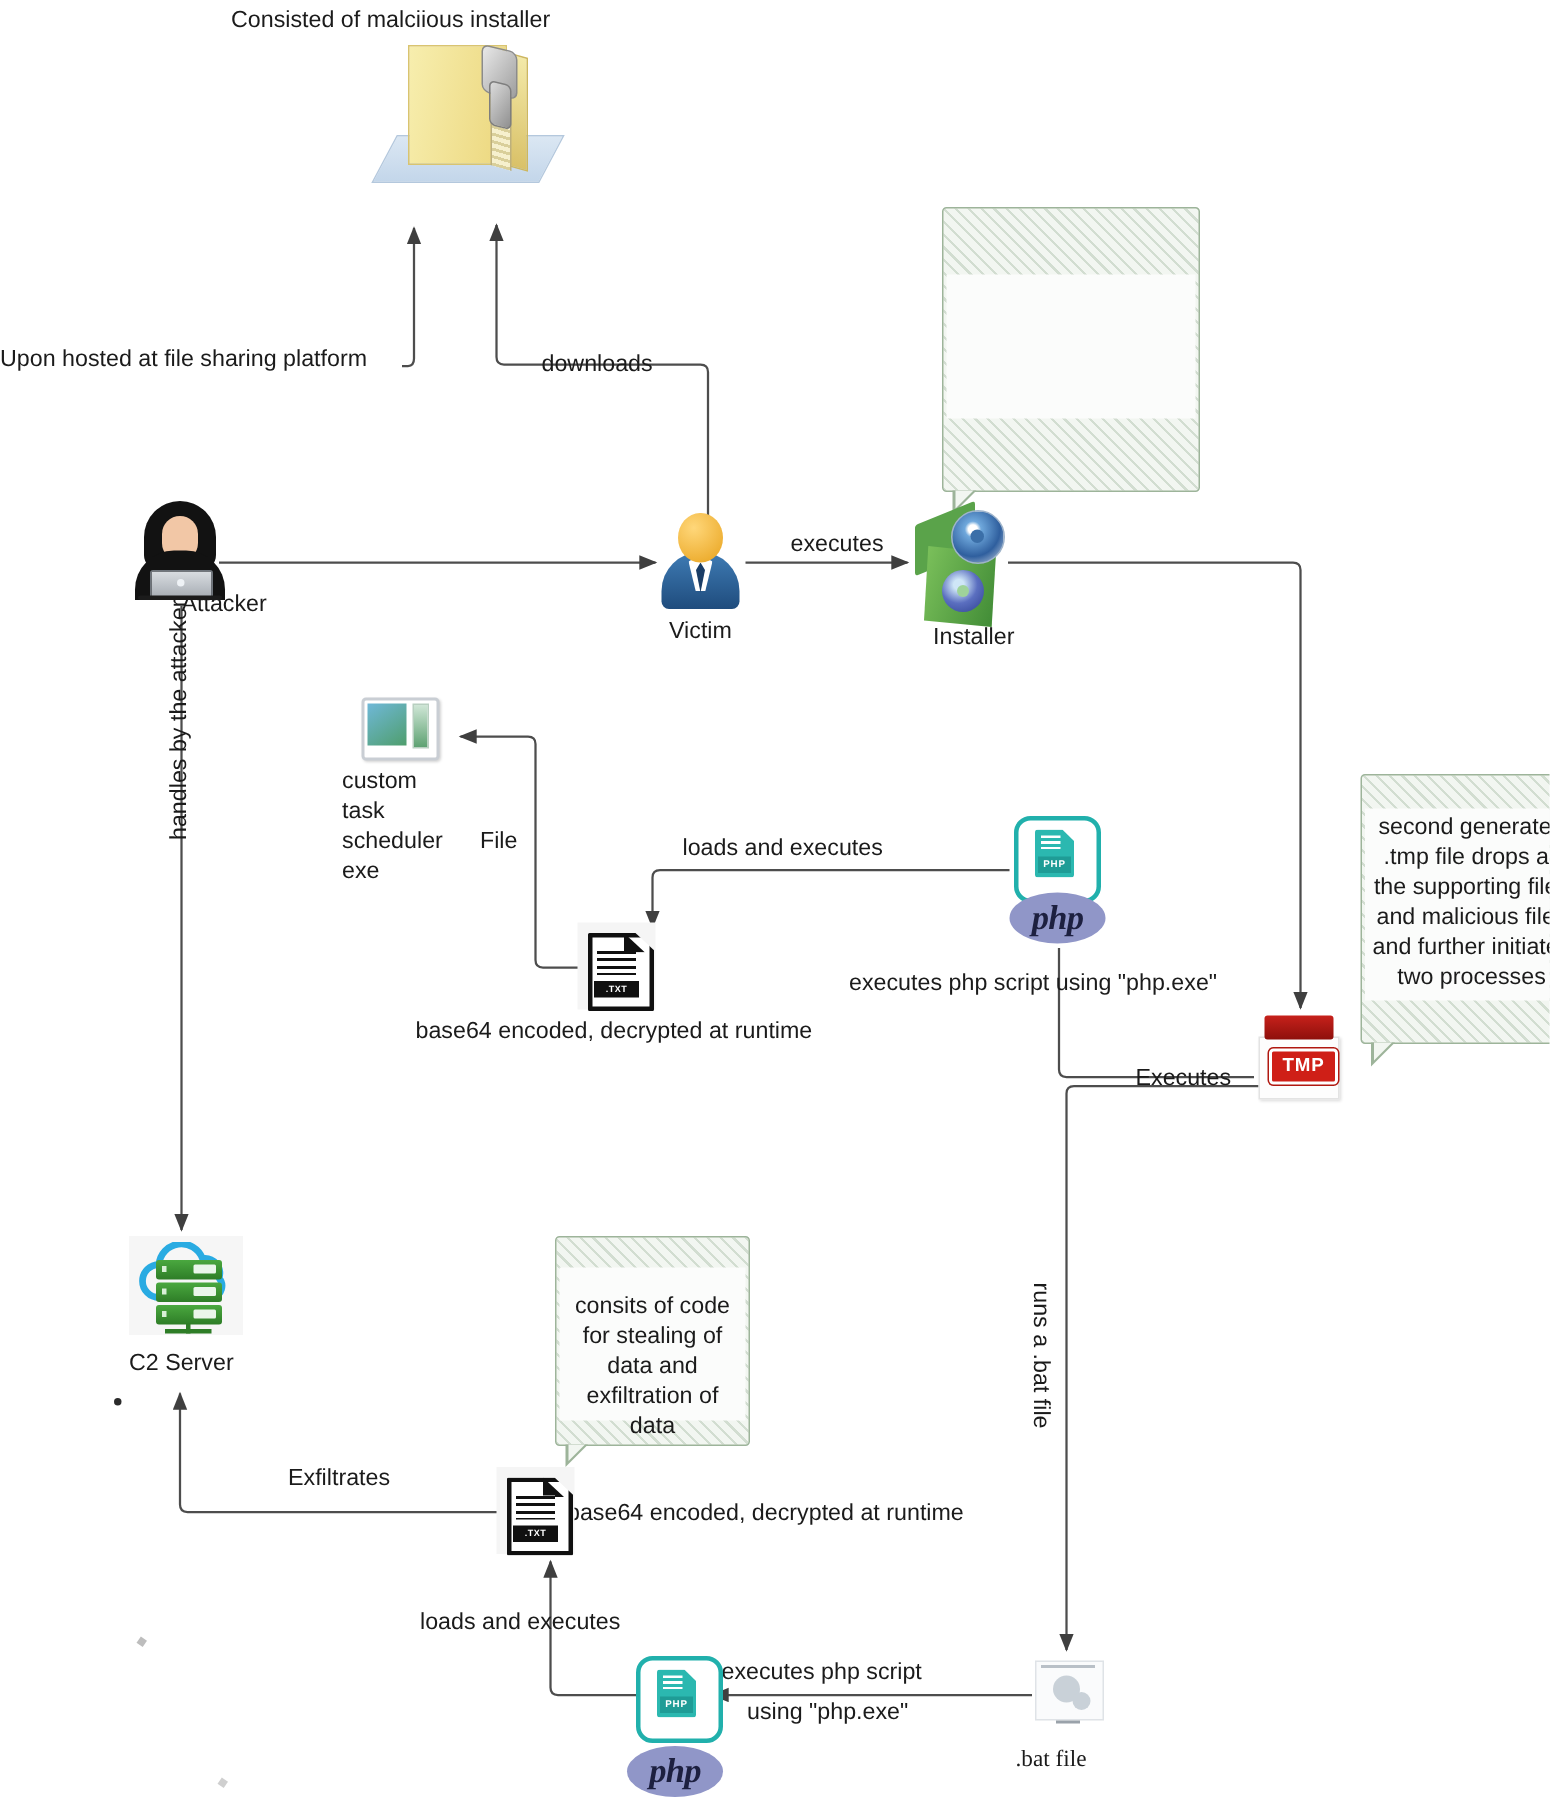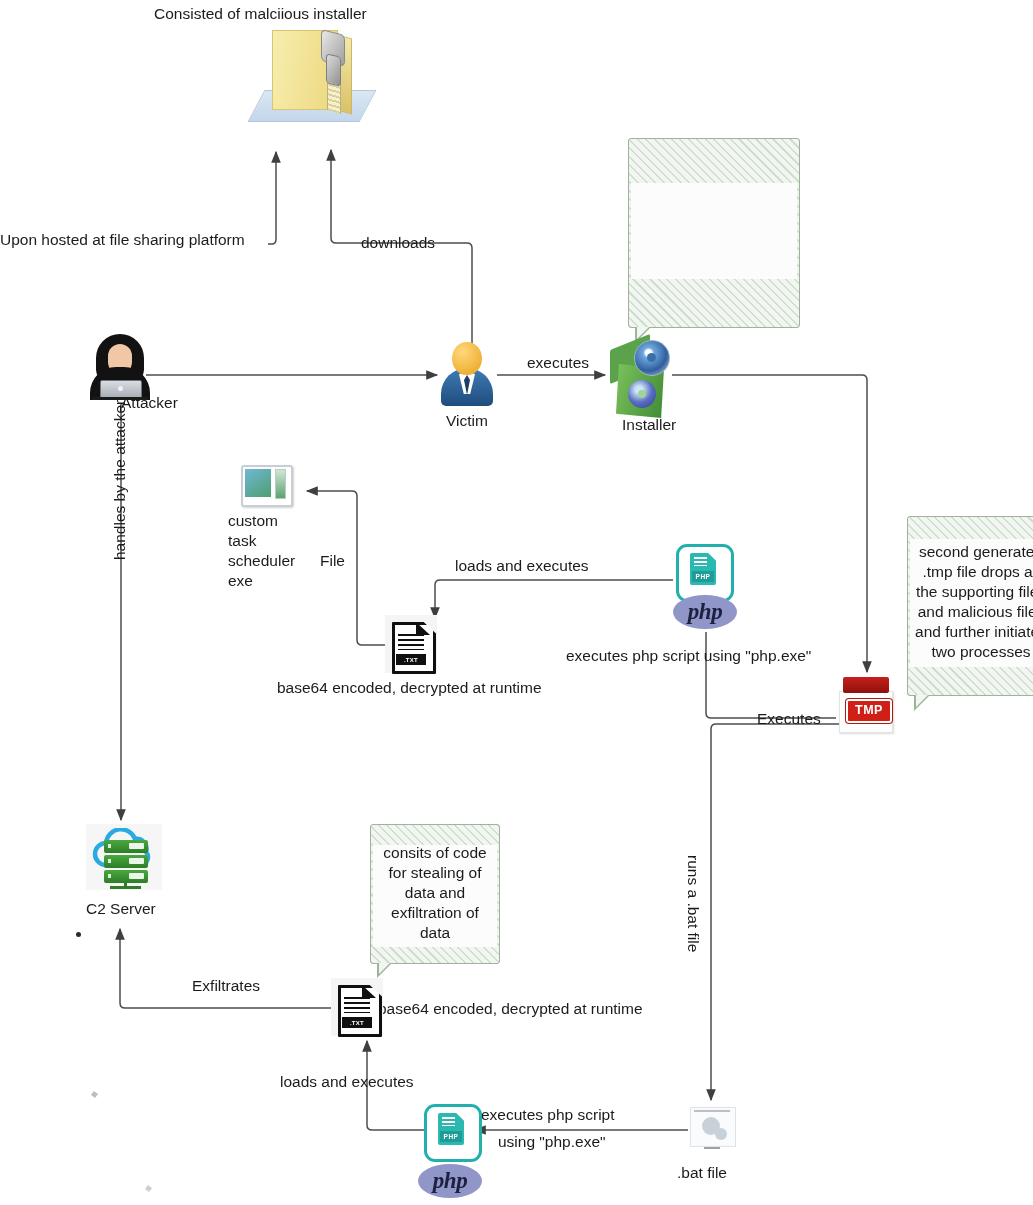--- a/index.html
+++ b/index.html
@@ -211,38 +211,38 @@
   <div class="lbl" style="left:192px;top:976px;">Exfiltrates</div>
 
   <div class="lbl" style="left:378px;top:999px;">base64 encoded, decrypted at runtime</div>
 
   <div class="lbl" style="left:280px;top:1072px;">loads and executes</div>
 
   <div class="lbl" style="left:481px;top:1105px;">executes php script</div>
 
   <div class="lbl" style="left:498px;top:1132px;">using "php.exe"</div>
 
-  <div class="lbl" style="left:677px;top:1163px;">.bat file</div>
+  <div class="lbl" style="left:677px;top:1163px;font-family:Liberation Serif, serif;">.bat file</div>
 
   <div class="note" style="left:628px;top:138px;width:172px;height:190px;">
     <div class="band" style="top:44px;height:96px;"></div>
     <div class="tail" style="left:6px;bottom:-16px;border-left:16px solid #9db49a;border-bottom:16px solid transparent;"></div>
     <div class="tail" style="left:8px;bottom:-12px;border-left:12px solid #f2f6f1;border-bottom:12px solid transparent;"></div>
   </div>
 
   <div class="note" style="left:884px;top:516px;width:148px;height:180px;margin-left:23px;">
     <div class="band" style="top:22px;height:128px;"></div>
     <div class="txt" style="padding:25px 6px 0 6px;">second generated .tmp file drops all the supporting files and malicious files and further initiates two processes</div>
     <div class="tail" style="left:6px;bottom:-16px;border-left:16px solid #9db49a;border-bottom:16px solid transparent;"></div>
     <div class="tail" style="left:8px;bottom:-12px;border-left:12px solid #f2f6f1;border-bottom:12px solid transparent;"></div>
   </div>
 
   <div class="note" style="left:370px;top:824px;width:130px;height:140px;">
     <div class="band" style="top:20px;height:102px;"></div>
-    <div class="txt" style="padding:18px 8px 0 8px;">consits of code for stealing of data and exfiltration of data</div>
+    <div class="txt" style="padding:36px 8px 0 8px;">consits of code for stealing of data and exfiltration of data</div>
     <div class="tail" style="left:6px;bottom:-15px;border-left:15px solid #9db49a;border-bottom:15px solid transparent;"></div>
     <div class="tail" style="left:8px;bottom:-11px;border-left:11px solid #f2f6f1;border-bottom:11px solid transparent;"></div>
   </div>
 
   <div class="icon" style="left:248px;top:22px;width:120px;height:110px;">
     <div class="zip-plate"></div>
     <div class="zip-body"></div>
     <div class="zip-side"></div>
     <div class="zip-teeth"></div>
     <div class="zip-pullbody"></div>

